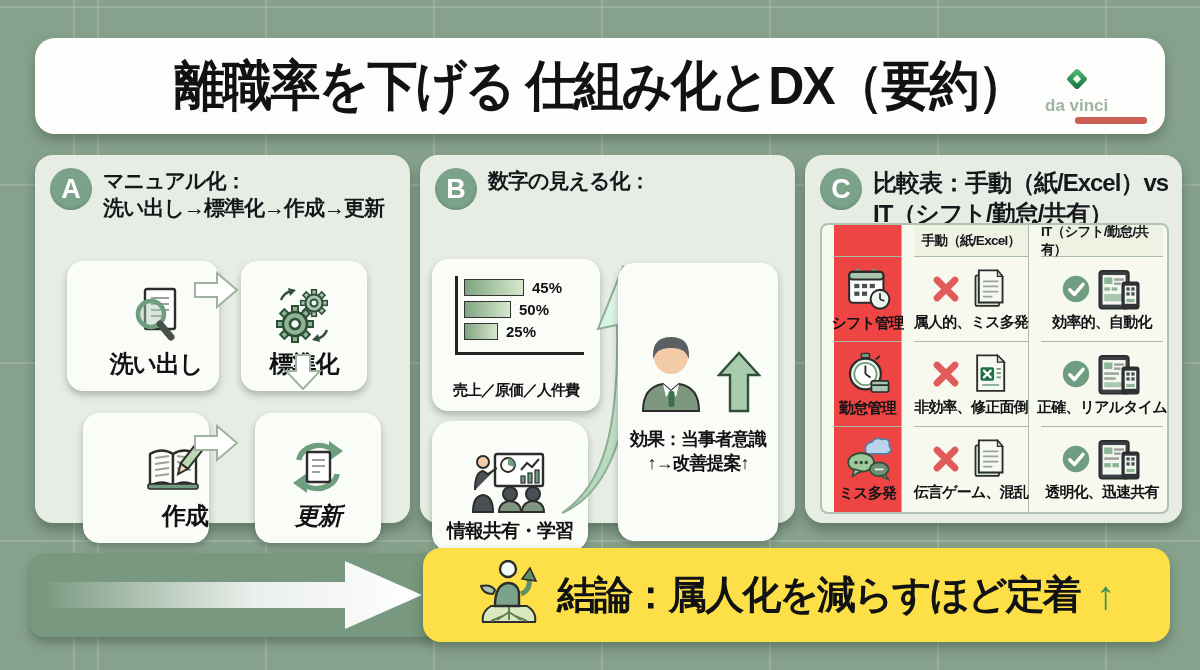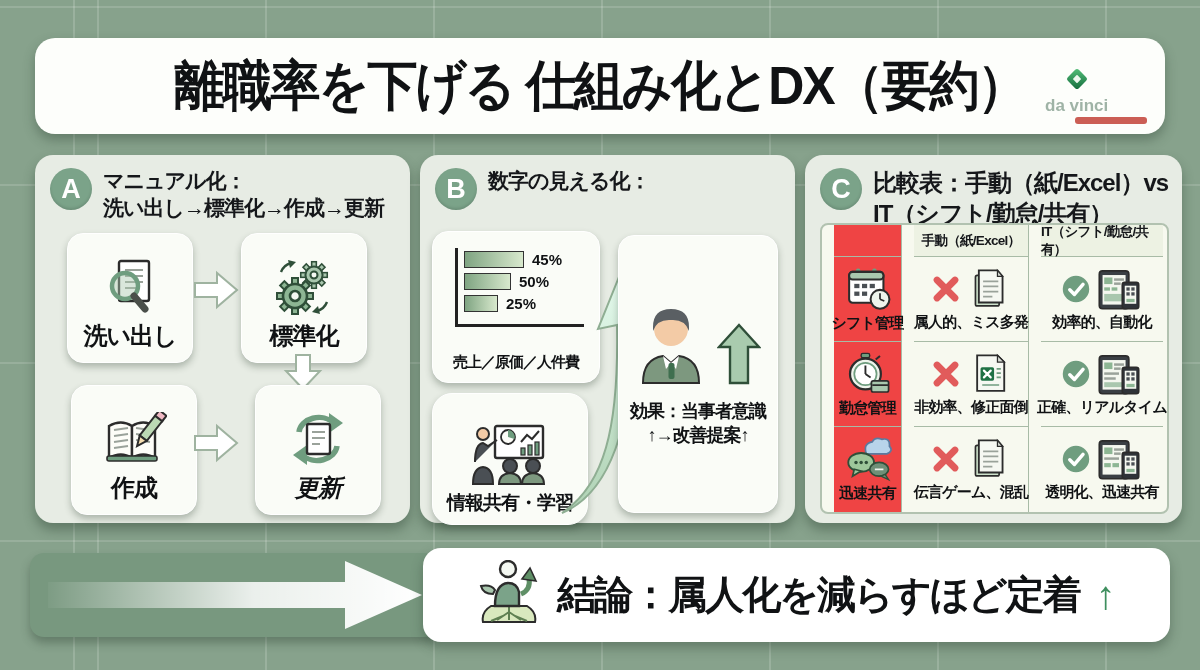--- a/index.html
+++ b/index.html
@@ -35,21 +35,21 @@
   .panel-head{display:flex;align-items:flex-start;gap:11px;padding:13px 12px 0 15px;}
   .badge{
     flex:0 0 42px;width:42px;height:42px;border-radius:50%;background:#7ba389;color:#fff;
     font-size:27px;font-weight:bold;display:flex;align-items:center;justify-content:center;
     box-shadow:inset 0 -2px 3px rgba(0,0,0,.12);
   }
   .head-text{font-weight:bold;font-size:21px;line-height:1.28;color:#15171a;letter-spacing:-1px;white-space:nowrap;}
   .head-text.small{font-size:24px;}
   .card{
     position:absolute;background:#fafcf7;border-radius:16px;
-    box-shadow:0 4px 7px rgba(35,55,40,.30);border:1px solid #fff;
+    box-shadow:0 4px 7px rgba(35,55,40,.30);border:1px solid #fff;margin-top:28px;
   }
   .step-card{display:flex;flex-direction:column;align-items:center;justify-content:flex-end;padding-bottom:10px;gap:4px;}
   .step-label{font-weight:bold;font-size:24px;color:#101214;letter-spacing:-1px;}
   .cap{font-weight:bold;color:#101214;letter-spacing:-1px;}
   
   .mini-chart{position:absolute;left:22px;top:16px;width:120px;height:72px;border-left:3px solid #222;border-bottom:3px solid #222;padding:4px 0 0 6px;display:flex;flex-direction:column;gap:7px;}
   .bar-row{display:flex;align-items:center;gap:8px;height:15px;}
   .bar{height:15px;background:linear-gradient(90deg,#7fa482,#d8e9cd);border:1.5px solid #333;}
   .bar-label{font-weight:bold;font-size:15px;color:#101214;}
   
@@ -64,21 +64,21 @@
   .tc.header{background:#edf2e3;font-weight:bold;font-size:13.5px;color:#15171a;letter-spacing:-0.7px;flex-direction:row;}
   .tc.rowlabel{background:#ef4444;}
   .tc .cell-label{font-weight:bold;font-size:15px;color:#101214;letter-spacing:-0.8px;white-space:nowrap;}
   .cell-icons{display:flex;align-items:center;gap:6px;}
   
   .bottom-bar{
     left:30px;top:553px;width:408px;height:84px;background:#78987f;border-radius:14px;
     box-shadow:0 6px 10px rgba(35,55,40,.35);
   }
   .conclusion{
-    left:423px;top:548px;width:747px;height:94px;background:#ffffff;border-radius:18px;
+    left:423px;top:548px;width:747px;height:94px;background:#fde047;border-radius:18px;
     box-shadow:0 6px 12px rgba(35,55,40,.35);display:flex;align-items:center;justify-content:center;gap:16px;
   }
   .conclusion-text{font-size:39px;font-weight:bold;color:#101214;letter-spacing:-2px;white-space:nowrap;}
   .conclusion-up{font-size:40px;font-weight:bold;color:#3f8f5f;}
   svg{display:block;}
 </style>
 </head>
 <body>
 
 <div class="abs title-bar">
@@ -103,21 +103,21 @@
 
 <div class="abs panel" style="left:35px;">
   <div class="panel-head">
     <div class="badge">A</div>
     <div class="head-text">
       <div>マニュアル化：</div>
       <div>洗い出し→標準化→作成→更新</div>
     </div>
   </div>
 
-  <div class="card step-card" style="left:32px;top:78px;width:124px;height:118px;">
+  <div class="card step-card" style="left:32px;top:78px;width:124px;height:118px;padding-left:26px;">
     <svg width="62" height="58" viewBox="0 0 62 58">
       <rect x="20" y="3" width="30" height="40" rx="2" fill="#fff" stroke="#2c2c2c" stroke-width="2.4"></rect>
       <line x1="26" y1="12" x2="44" y2="12" stroke="#9aa29a" stroke-width="2"></line>
       <line x1="26" y1="18" x2="44" y2="18" stroke="#9aa29a" stroke-width="2"></line>
       <line x1="26" y1="24" x2="44" y2="24" stroke="#9aa29a" stroke-width="2"></line>
       <line x1="26" y1="30" x2="38" y2="30" stroke="#9aa29a" stroke-width="2"></line>
       <circle cx="26" cy="28" r="13" fill="rgba(170,200,176,.45)" stroke="#6f9d7f" stroke-width="4.5"></circle>
       <line x1="35" y1="38" x2="46" y2="51" stroke="#4a4f4a" stroke-width="7" stroke-linecap="round"></line>
     </svg>
     <div class="step-label">洗い出し</div>
@@ -162,21 +162,21 @@
       <path d="M54 44 A 15 15 0 0 1 44 53" fill="none" stroke="#2f4f39" stroke-width="2.4"></path>
       <polygon points="47,56 39,54 45,48" fill="#2f4f39"></polygon>
     </svg>
     <div class="step-label">標準化</div>
   </div>
 
   <svg class="abs" style="left:248px;top:198px;" width="40" height="38" viewBox="0 0 40 38">
     <polygon points="13,2 13,18 3,18 20,36 37,18 27,18 27,2" fill="#fff" stroke="#9fb3a0" stroke-width="2"></polygon>
   </svg>
 
-  <div class="card step-card" style="left:36px;top:230px;width:124px;height:118px;">
+  <div class="card step-card" style="left:48px;top:230px;width:124px;height:118px;align-items:flex-end;">
     <svg width="66" height="56" viewBox="0 0 66 56">
       <path d="M8 14 Q20 7 31 14 L31 46 Q20 39 8 46 Z" fill="#fdfdf8" stroke="#2c2c2c" stroke-width="2.4"></path>
       <path d="M54 14 Q42 7 31 14 L31 46 Q42 39 54 46 Z" fill="#fdfdf8" stroke="#2c2c2c" stroke-width="2.4"></path>
       <rect x="6" y="44" width="50" height="5" rx="2" fill="#6f9d7f" stroke="#2c2c2c" stroke-width="1.6"></rect>
       <g stroke="#9aa29a" stroke-width="1.8">
         <line x1="13" y1="18" x2="27" y2="16"></line>
           <line x1="13" y1="24" x2="27" y2="22"></line>
         <line x1="13" y1="30" x2="27" y2="28"></line>
           <line x1="13" y1="36" x2="27" y2="34"></line>
         <line x1="35" y1="16" x2="49" y2="18"></line>
@@ -439,21 +439,21 @@
         <polygon points="12,38 10,46 20,40" fill="#9ec79b" stroke="#2f4f39" stroke-width="2"></polygon>
         <g fill="#2f4f39">
             <circle cx="14" cy="30" r="2"></circle>
             <circle cx="20" cy="30" r="2"></circle>
             <circle cx="26" cy="30" r="2"></circle>
           </g>
         <ellipse cx="41" cy="38" rx="11" ry="8" fill="#6f8f77" stroke="#2f4f39" stroke-width="2"></ellipse>
         <polygon points="48,44 52,50 43,46" fill="#6f8f77" stroke="#2f4f39" stroke-width="1.6"></polygon>
         <line x1="36" y1="38" x2="46" y2="38" stroke="#eef4ec" stroke-width="2"></line>
       </svg>
-      <div class="cell-label">迅速共有</div>
+      <div class="cell-label">ミス多発</div>
     </div>
     <div class="tc last-row">
       <div class="cell-icons">
         <svg width="30" height="30" viewBox="0 0 40 40">
           <path d="M8 8 L32 32 M32 8 L8 32" stroke="#e15b5b" stroke-width="9" stroke-linecap="round"></path>
         </svg>
         <svg width="44" height="44" viewBox="0 0 52 52">
           <rect x="10" y="10" width="28" height="36" rx="2" fill="#cfe3cc" stroke="#2c2c2c" stroke-width="2"></rect>
           <path d="M14 4 L36 4 L42 11 L42 42 L14 42 Z" fill="#f6f8f2" stroke="#2c2c2c" stroke-width="2.2"></path>
           <polygon points="36,4 36,11 42,11" fill="#d9ddd6" stroke="#2c2c2c" stroke-width="1.5"></polygon>

